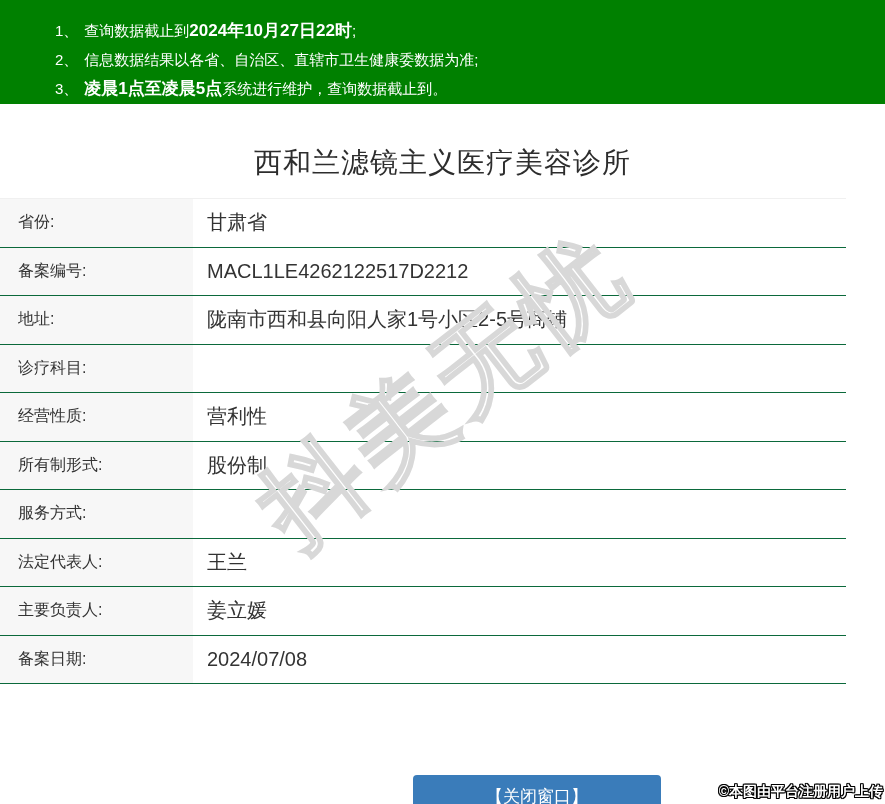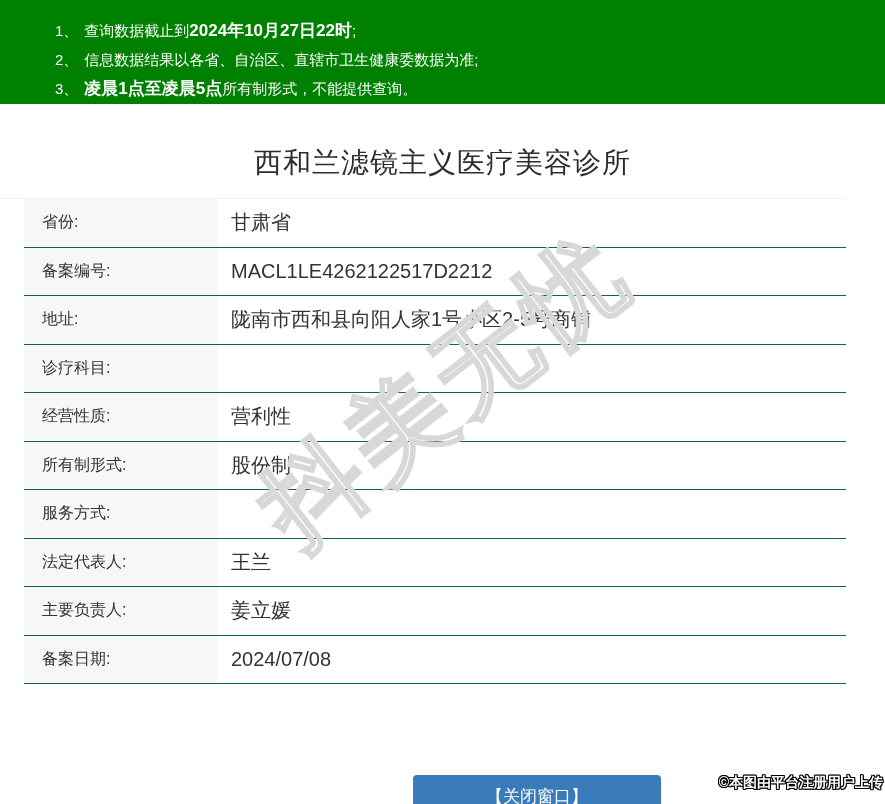--- a/index.html
+++ b/index.html
@@ -24,21 +24,21 @@
   .notice-line .num{margin-right:6px;}
   .notice-line b{font-size:17px;font-weight:bold;}
   
   .page-title{
     margin:40px 0 0 0;height:34px;
     text-align:center;font-size:28px;font-weight:500;color:#2d2d2d;
     letter-spacing:1px;
   }
   
   .records-table{
-    margin-top:20px;width:846px;border-top:1px solid #f0f0f0;padding-left:24px;
+    margin-top:20px;width:846px;border-top:1px solid #f0f0f0;
   }
   .trow{
     display:flex;align-items:stretch;height:48.5px;
     border-bottom:1px solid var(--border-green);
   }
   .tlabel{
     width:193px;flex:0 0 193px;background:var(--label-bg);
     display:flex;align-items:center;padding-left:18px;
     font-size:16px;color:var(--text);
   }
@@ -58,35 +58,35 @@
     .watermark{color:#e2e2e2;}
   }
   
   .close-btn{
     position:absolute;left:413px;top:775px;width:248px;height:42px;
     background:var(--btn-blue);color:#ffffff;border:none;border-radius:4px;
     font-size:17px;font-family:inherit;cursor:pointer;z-index:6;
   }
   
   .footer-note{
-    position:absolute;right:2px;bottom:12px;z-index:7;
+    position:absolute;right:2px;bottom:3px;z-index:7;
     font-size:14px;font-weight:bold;color:#ffffff;white-space:nowrap;
     text-shadow:-1px -1px 0 #000,1px -1px 0 #000,-1px 1px 0 #000,
                  1px 1px 0 #000,0 1px 0 #000,0 -1px 0 #000,
                  1px 0 0 #000,-1px 0 0 #000;
   }
 </style>
 </head>
 <body>
 
 <div class="notice-bar">
   <div>
       <div class="notice-line"><span class="num">1、</span><span>查询数据截止到</span><b>2024年10月27日22时</b><span>;</span></div>
       <div class="notice-line"><span class="num">2、</span><span>信息数据结果以各省、自治区、直辖市卫生健康委数据为准;</span></div>
-      <div class="notice-line"><span class="num">3、</span><b>凌晨1点至凌晨5点</b><span>所有制形式，不能提供查询。</span></div>
+      <div class="notice-line"><span class="num">3、</span><b>凌晨1点至凌晨5点</b><span>系统进行维护，查询数据截止到。</span></div>
     </div>
 </div>
 
 <h1 class="page-title">西和兰滤镜主义医疗美容诊所</h1>
 
 <div class="records-table">
     <div class="trow">
       <div class="tlabel">省份:</div>
       <div class="tvalue">甘肃省</div>
     </div>

